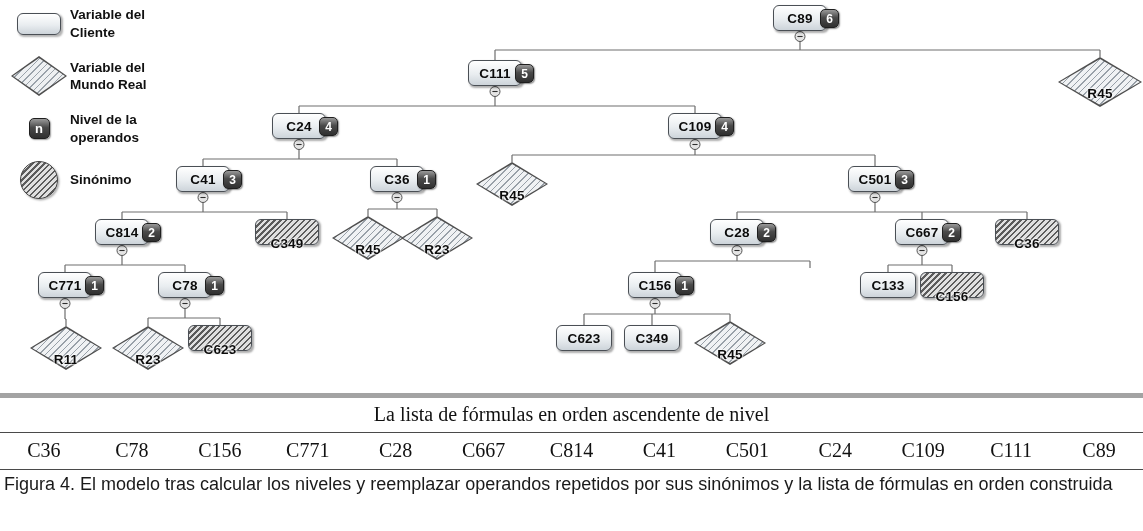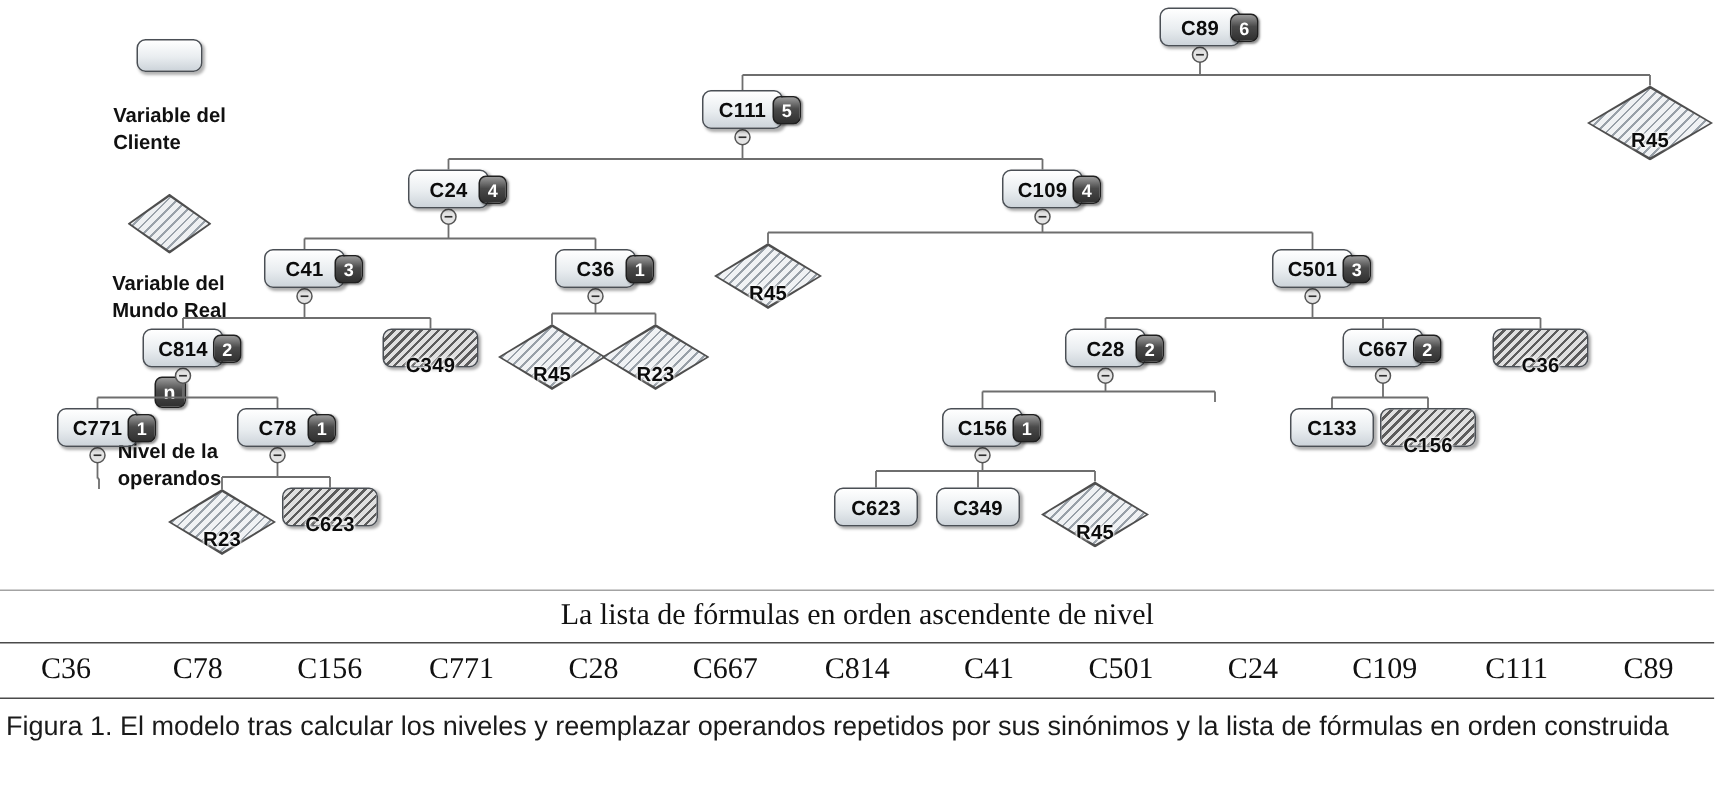--- a/index.html
+++ b/index.html
@@ -1,21 +1,21 @@
 <!DOCTYPE html>
 <html><head>
 <meta charset="utf-8">
 <style>
   html,body{margin:0;padding:0;background:#fff;}
   .figure{position:relative;width:1143px;height:531px;background:#fff;overflow:hidden;
           font-family:"Liberation Sans",sans-serif;}
 
   
   .legend{position:absolute;left:8px;top:6px;width:210px;}
-  .legend-row{display:flex;align-items:center;margin-bottom:15px;flex-direction:column;}
+  .legend-row{display:flex;align-items:center;margin-bottom:15px;}
   .legend-icon-box{flex:0 0 62px;display:flex;justify-content:center;align-items:center;}
   .legend-label{font-weight:bold;font-size:13.5px;line-height:1.3;color:#111;white-space:pre-line;}
   .sample-client{width:44px;height:22px;border:1.5px solid #4a4f55;border-radius:6px;
       background:linear-gradient(180deg,#ffffff 0%,#e9edf0 55%,#cdd4da 100%);
       box-shadow:1.5px 1.5px 2px rgba(0,0,0,.3);box-sizing:border-box;}
   .sample-diamond{position:relative;width:56px;height:40px;
       clip-path:polygon(50% 0,100% 50%,50% 100%,0 50%);background:#4e4e4e;
       filter:drop-shadow(1.5px 1.5px 1.5px rgba(0,0,0,.3));}
   .sample-diamond i{position:absolute;inset:2px;clip-path:polygon(50% 0,100% 50%,50% 100%,0 50%);
       background:repeating-linear-gradient(135deg,#9aa2aa 0 1.3px,#eef0f2 1.3px 4.6px);}
@@ -45,21 +45,21 @@
       color:#fff;font-weight:bold;font-size:12px;display:flex;align-items:center;justify-content:center;
       box-shadow:1px 1px 1.5px rgba(0,0,0,.45);box-sizing:border-box;}
   .real{clip-path:polygon(50% 0,100% 50%,50% 100%,0 50%);background:#4e4e4e;
       filter:drop-shadow(1.5px 1.5px 1.5px rgba(0,0,0,.35));}
   .real .d-inner{position:absolute;inset:2px;clip-path:polygon(50% 0,100% 50%,50% 100%,0 50%);
       background:repeating-linear-gradient(135deg,#98a0a8 0 1.3px,#f0f2f4 1.3px 4.6px);}
 
   
   .table-block{position:absolute;left:0;top:393px;width:1143px;
       font-family:"Liberation Serif",serif;color:#111;}
-  .table-title{border-top:1px solid #a3a3a3;text-align:center;font-size:20px;padding:5px 0 6px;}
+  .table-title{border-top:5px solid #a3a3a3;text-align:center;font-size:20px;padding:5px 0 6px;}
   .table-cells{display:flex;border-top:1px solid #4a4a4a;border-bottom:1px solid #4a4a4a;}
   .table-cells .cell{flex:1;text-align:center;font-size:20px;padding:6px 0 7px;}
 
   
   .caption{position:absolute;left:4px;top:471px;width:1125px;
       font-size:18px;line-height:1.45;color:#1a1a1a;}
 </style>
 </head>
 <body>
 
@@ -82,20 +82,26 @@
       <span class="legend-label">Variable del
 Mundo Real</span>
     </div>
     <div class="legend-row">
       <span class="legend-icon-box">
           <span class="sample-level">n</span>
         </span>
       <span class="legend-label">Nivel de la
 operandos</span>
     </div>
+    <div class="legend-row">
+      <span class="legend-icon-box">
+          <span class="sample-synonym"></span>
+        </span>
+      <span class="legend-label">Sinónimo</span>
+    </div>
   </div>
 
   <div class="tree">
     <svg id="edges" width="1143" height="392" xmlns="http://www.w3.org/2000/svg">
         <path d="M800 41 L800 50 M495 50 L1100 50 M495 50 L495 60 M1100 50 L1100 57"></path>
         <g>
           <circle cx="800" cy="36.5" r="5"></circle>
           <line x1="797.4" x2="802.6" y1="36.5" y2="36.5"></line>
         </g>
         <path d="M495 96 L495 106 M299 106 L695 106 M299 106 L299 113 M695 106 L695 113"></path>
@@ -244,20 +250,24 @@
         <span class="d-inner"></span>
         <span class="lbl">R45</span>
       </div>
       <div class="node real" style="left: 401px; top: 216px; width: 72px; height: 44px;">
         <span class="d-inner"></span>
         <span class="lbl">R23</span>
       </div>
       <div class="node real" style="left: 694px; top: 321px; width: 72px; height: 44px;">
         <span class="d-inner"></span>
         <span class="lbl">R45</span>
+      </div>
+      <div class="node real" style="left: 30px; top: 326px; width: 72px; height: 44px;">
+        <span class="d-inner"></span>
+        <span class="lbl">R11</span>
       </div>
       <div class="node real" style="left: 112px; top: 326px; width: 72px; height: 44px;">
         <span class="d-inner"></span>
         <span class="lbl">R23</span>
       </div>
     </div>
 
   <div class="table-block">
     <div class="table-title">La lista de fórmulas en orden ascendente de nivel</div>
     <div class="table-cells">
@@ -270,14 +280,14 @@
         <div class="cell">C814</div>
         <div class="cell">C41</div>
         <div class="cell">C501</div>
         <div class="cell">C24</div>
         <div class="cell">C109</div>
         <div class="cell">C111</div>
         <div class="cell">C89</div>
       </div>
   </div>
 
-  <div class="caption">Figura 1. El modelo tras calcular los niveles y reemplazar operandos repetidos por sus sinónimos y la lista de fórmulas en orden construida</div>
+  <div class="caption">Figura 4. El modelo tras calcular los niveles y reemplazar operandos repetidos por sus sinónimos y la lista de fórmulas en orden construida</div>
 </div>
 
 </body></html>

